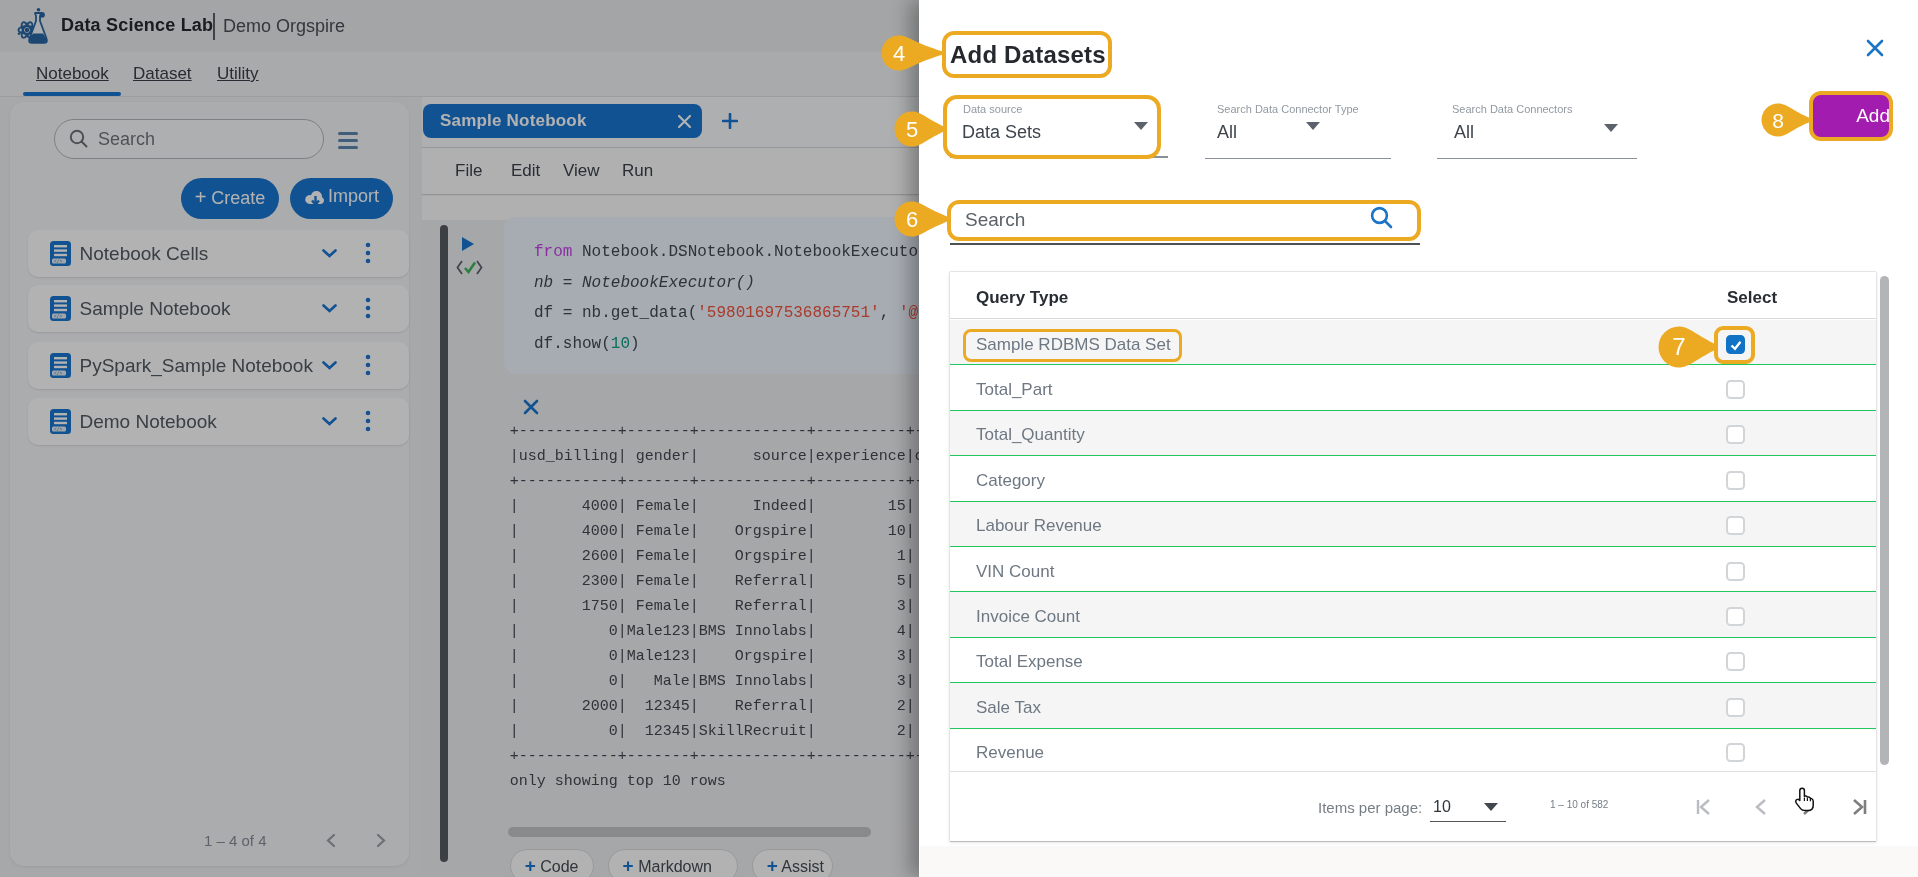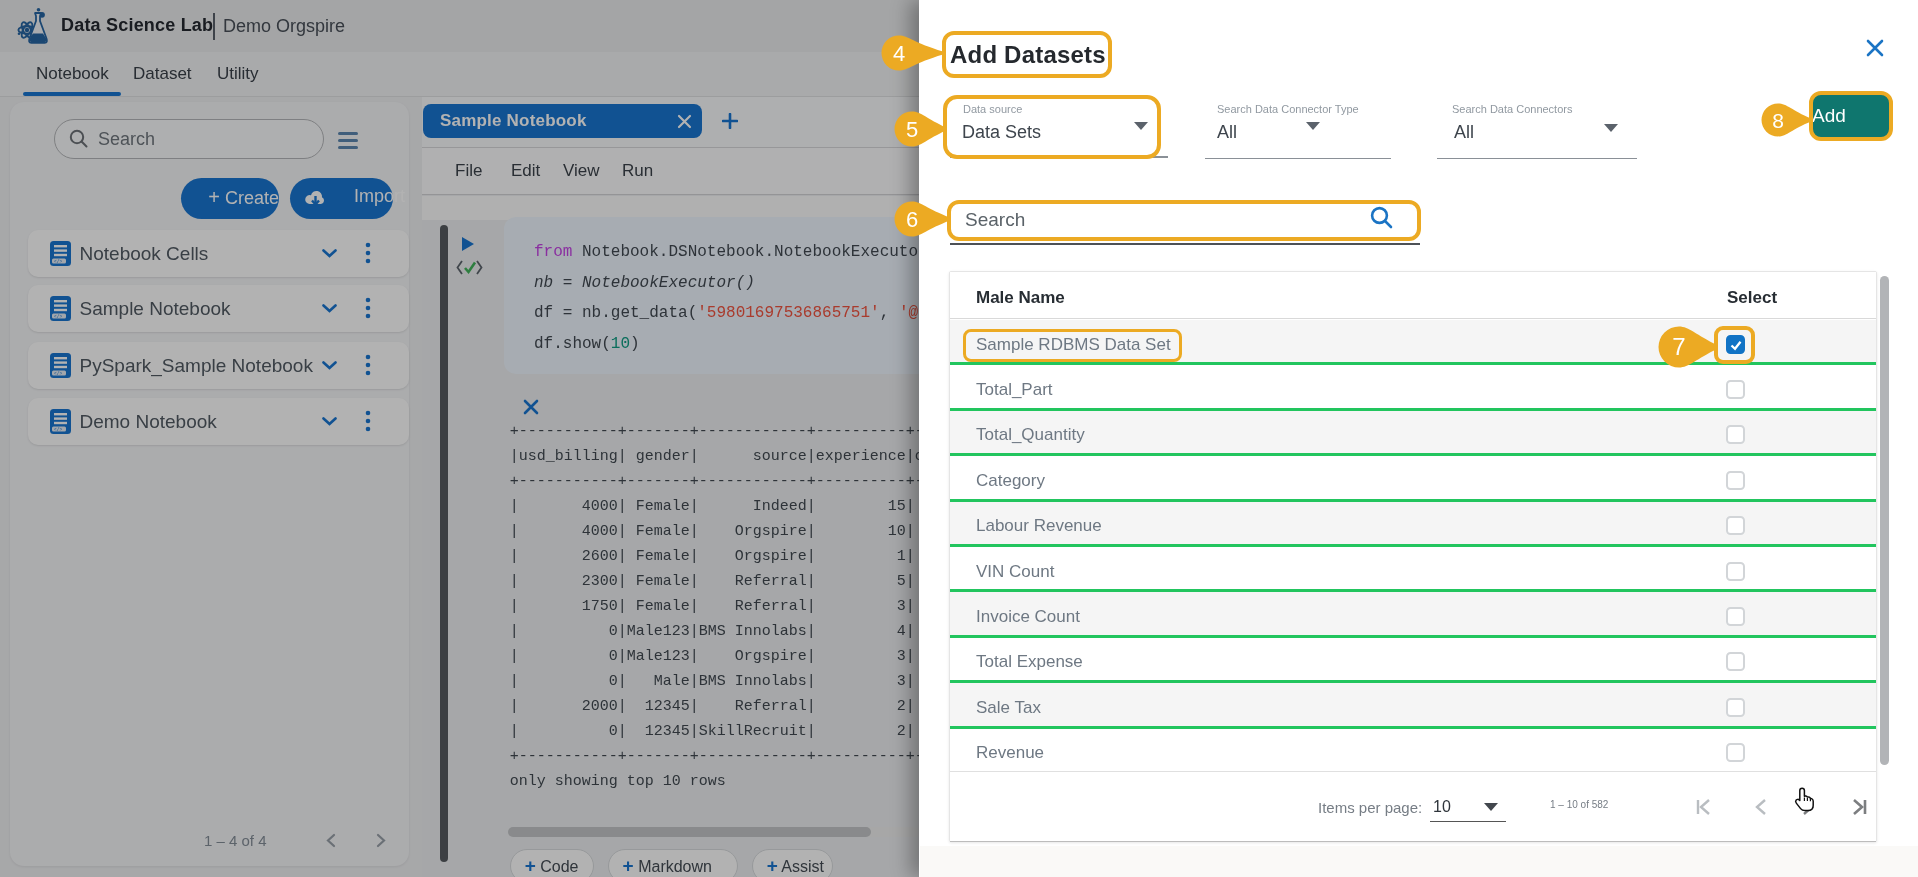--- a/index.html
+++ b/index.html
@@ -4,31 +4,31 @@
 <style>
   * { margin:0; padding:0; box-sizing:border-box; }
   html,body { width:1918px; height:877px; overflow:hidden; }
   body { font-family:"Liberation Sans", sans-serif; }
   #stage { position:relative; width:1918px; height:877px; background:#f0f1f3; overflow:hidden; }
   .abs { position:absolute; }
   
   #header { left:0; top:0; width:919px; height:52px; background:#ebedee; }
   #tabrow { left:0; top:52px; width:919px; height:45px; background:#f3f4f5; border-bottom:1px solid #e0e1e2;}
   #appbg  { left:0; top:98px; width:919px; height:779px; background:#f0f1f3; }
-  .tabitem { position:absolute; top:12px; font-size:17px; color:#3a414a; font-weight:500; }
+  .tabitem { position:absolute; top:12px; font-size:17px; color:#3a414a; font-weight:500;text-decoration:underline; }
   #tabuline { left:23px; top:40px; width:98px; height:4px; background:#1976d2; border-radius:2px; position:absolute;}
   #brand { left:61px; top:15px; font-size:18px; font-weight:700; color:#252930; position:absolute; letter-spacing:0.2px;}
   #brandsep { left:213px; top:13px; width:2px; height:27px; background:#5a616b; position:absolute;}
   #proj { left:223px; top:16px; font-size:18px; color:#495059; position:absolute;}
   
   #sidebar { left:10px; top:102px; width:399px; height:764px; background:#f5f6f8; border-radius:14px; box-shadow:0 1px 3px rgba(0,0,0,0.08);}
   #sb-search { left:44px; top:17px; width:270px; height:40px; border:1.5px solid #b5b7ba; border-radius:20px; background:#fafbfc; position:absolute;}
   #sb-search span { position:absolute; left:43px; top:9px; font-size:18px; color:#70777e; }
   .ham { position:absolute; left:328px; width:20px; height:3px; background:#5c87b0; border-radius:1.5px;}
-  .pill { position:absolute; top:76px; height:41px; border-radius:20.5px; background:#1976d2; color:#fff; font-size:18px; text-align:right; }
+  .pill { position:absolute; top:76px; height:41px; border-radius:20.5px; background:#1976d2; color:#fff; font-size:18px; text-align:center; }
   .card { position:absolute; left:18px; width:381px; height:47px; background:#ffffff; border-radius:10px; box-shadow:0 1px 2px rgba(0,0,0,0.10); }
   .card .cticon { position:absolute; left:21.5px; top:11px; }
   .card .ctxt { position:absolute; left:51.5px; top:13px; font-size:19px; color:#525b64; }
   .chev { position:absolute; left:294px; top:19px; }
   .vdots { position:absolute; left:337px; top:12px; }
   #sb-pg { position:absolute; left:194px; top:730px; font-size:15px; color:#858f99; }
   
   #editor { left:422px; top:97px; width:497px; height:780px; background:#eef0f2; }
   #edtabstrip { position:absolute; left:0; top:0; width:497px; height:50px; background:#fafbfc; }
   #edtab { position:absolute; left:1px; top:7px; width:279px; height:34px; background:#1976d2; border-radius:8px; color:#fff; font-size:17px; font-weight:600; }
@@ -46,28 +46,28 @@
   .bpill .bp { color:#1976d2; font-size:19px; font-weight:600; }
   
   #dim { left:0; top:0; width:919px; height:877px; background:rgba(0,0,0,0.30); }
   
   #modal { left:919px; top:0; width:999px; height:877px; background:#ffffff; box-shadow:-9px 0 18px rgba(0,0,0,0.30); }
   #mtitle { position:absolute; left:31px; top:41px; font-size:24px; font-weight:700; color:#25292e; letter-spacing:0.2px;}
   .ddlabel { position:absolute; top:103px; font-size:11px; color:#9199a1; }
   .ddval { position:absolute; top:122px; font-size:18px; color:#3e454d; }
   .ddcaret { position:absolute; width:0; height:0; border-left:7px solid transparent; border-right:7px solid transparent; border-top:8px solid #5b626b; }
   .ddline { position:absolute; height:1.5px; background:#8a9097; }
-  #addbtn { position:absolute; left:893px; top:95px; width:78px; height:42px; background:#0f766e; border-radius:6px; color:#fff; font-size:19px; text-align:left; line-height:42px; }
+  #addbtn { position:absolute; left:893px; top:95px; width:78px; height:42px; background:#a21caf; border-radius:6px; color:#fff; font-size:19px; text-align:right; line-height:42px; }
   #msearch { position:absolute; left:46px; top:209px; font-size:19px; color:#5a6268; }
   #msearchline { position:absolute; left:31px; top:243px; width:470px; height:1.5px; background:#4d5156; }
   
   #tcard { position:absolute; left:30px; top:271px; width:928px; height:571px; background:#ffffff; border:1px solid #e5e5e5; box-shadow:0 1px 3px rgba(0,0,0,0.10); border-radius:2px;}
   #thead { position:absolute; left:0; top:0; width:926px; height:47px; background:#fff; border-bottom:1px solid #d9d9d9;}
   .th { position:absolute; top:16px; font-size:17px; font-weight:600; color:#272d33; }
-  .trow { position:absolute; left:0; width:926px; height:45.4px; border-bottom:3px solid #22c55e; }
+  .trow { position:absolute; left:0; width:926px; height:45.4px; border-bottom:1px solid #22c55e; }
   .stripe { background:#f5f5f5; }
   .tn { position:absolute; left:26px; top:14.5px; font-size:17px; color:#6e7883; }
   .cb { position:absolute; left:776px; top:14.5px; width:19px; height:19px; border:2px solid #d2d5d8; border-radius:4.5px; background:#fff; }
   #pager { position:absolute; left:0; top:499px; width:926px; height:71px; background:#fff; border-top:1px solid #e0e0e0; border-bottom:1px solid #bcbcbc;}
   .pgt { position:absolute; font-size:15px; color:#767d85; }
   
   .callout { position:absolute; border:4px solid #ecaa23; border-radius:12px; }
   .badge { position:absolute; }
   .badge text { font-family:"Liberation Sans",sans-serif; }
   #vscroll { position:absolute; left:961px; top:276px; width:9px; height:489px; background:#b2b4b7; border-radius:5px;}
@@ -296,21 +296,21 @@
 
     <div id="msearch">Search</div>
     <svg style="position:absolute; left:450px; top:205px;" width="26" height="26" viewBox="0 0 26 26">
         <circle cx="10.5" cy="10.5" r="7.4" fill="none" stroke="#1b74c4" stroke-width="2.6"></circle>
         <line x1="16" y1="16" x2="22" y2="22" stroke="#1b74c4" stroke-width="2.6" stroke-linecap="round"></line>
       </svg>
     <div id="msearchline"></div>
 
     <div id="tcard">
       <div id="thead">
-        <div class="th" style="left:26px;">Male Name</div>
+        <div class="th" style="left:26px;">Query Type</div>
         <div class="th" style="left:777px;">Select</div>
       </div>
       <div class="trow stripe" style="top:48px;">
           <div class="tn">Sample RDBMS Data Set</div>
         <div class="cb" style="border-color:#1173c5; background:#1173c5;">
             <svg width="16" height="16" viewBox="0 0 16 16" style="position:absolute;left:0;top:0;">
               <path d="M3.5 8.5 L7 11.8 L12.5 4.8" fill="none" stroke="#fff" stroke-width="2.3"></path>
             </svg>
           </div>
       </div>

